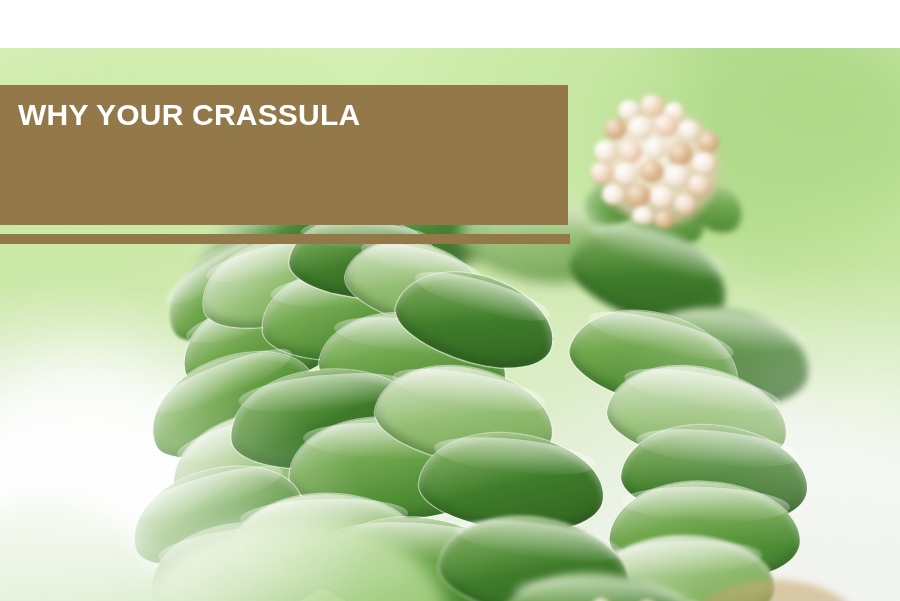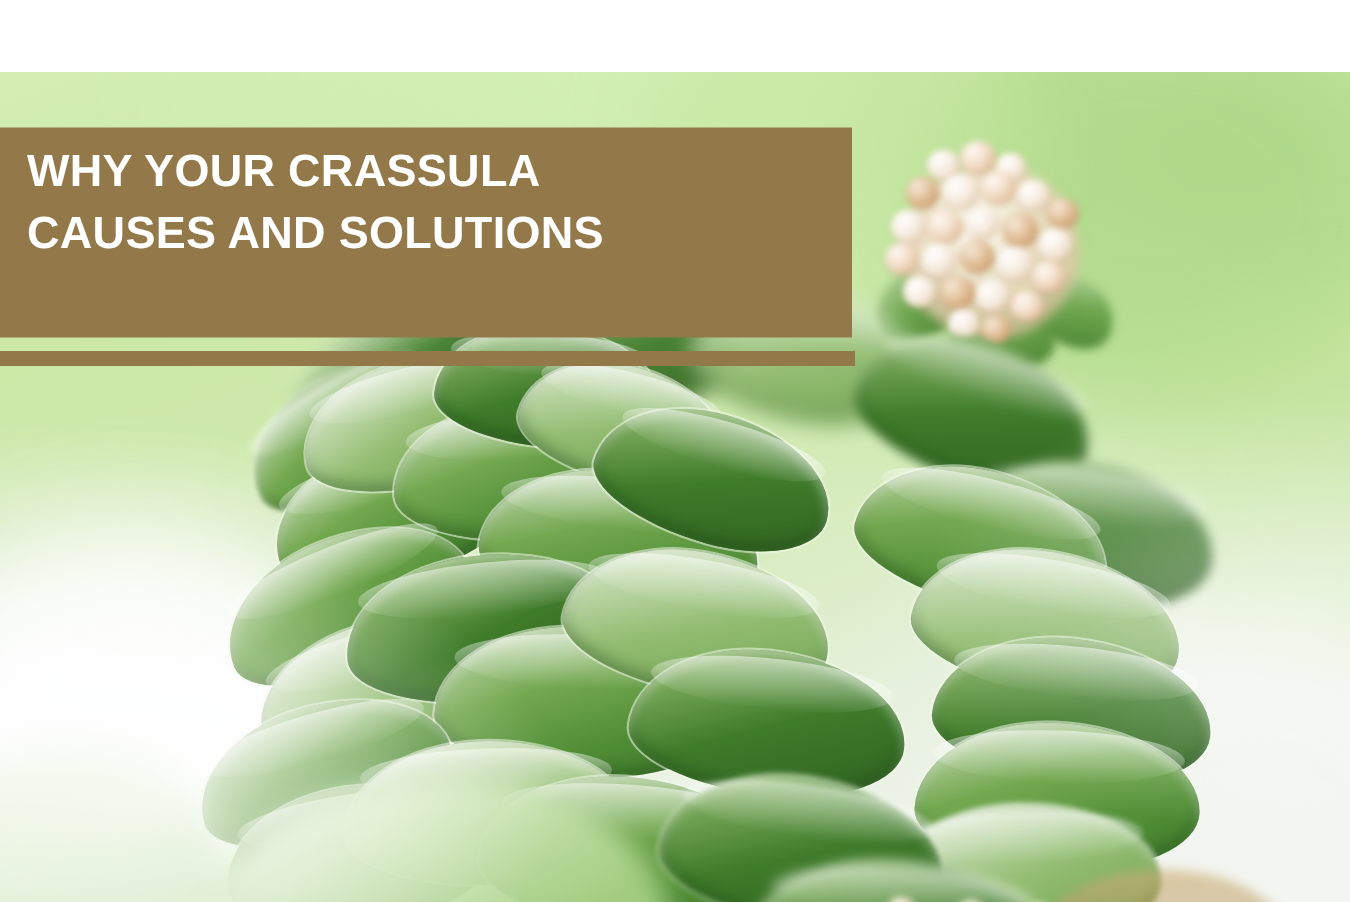--- a/index.html
+++ b/index.html
@@ -304,18 +304,17 @@
     </div>
 
     <div class="fg-leaf"></div>
     <div class="fg-leaf2"></div>
 
     <div class="haze"></div>
   </div>
 
   <div class="title-banner">
     <div class="title-line">WHY YOUR CRASSULA</div>
-    <div class="title-line">CAUSES AND SOLUTIONS</div>
   </div>
 
   <div class="accent-bar"></div>
 
 </div>
 
 </body></html>

